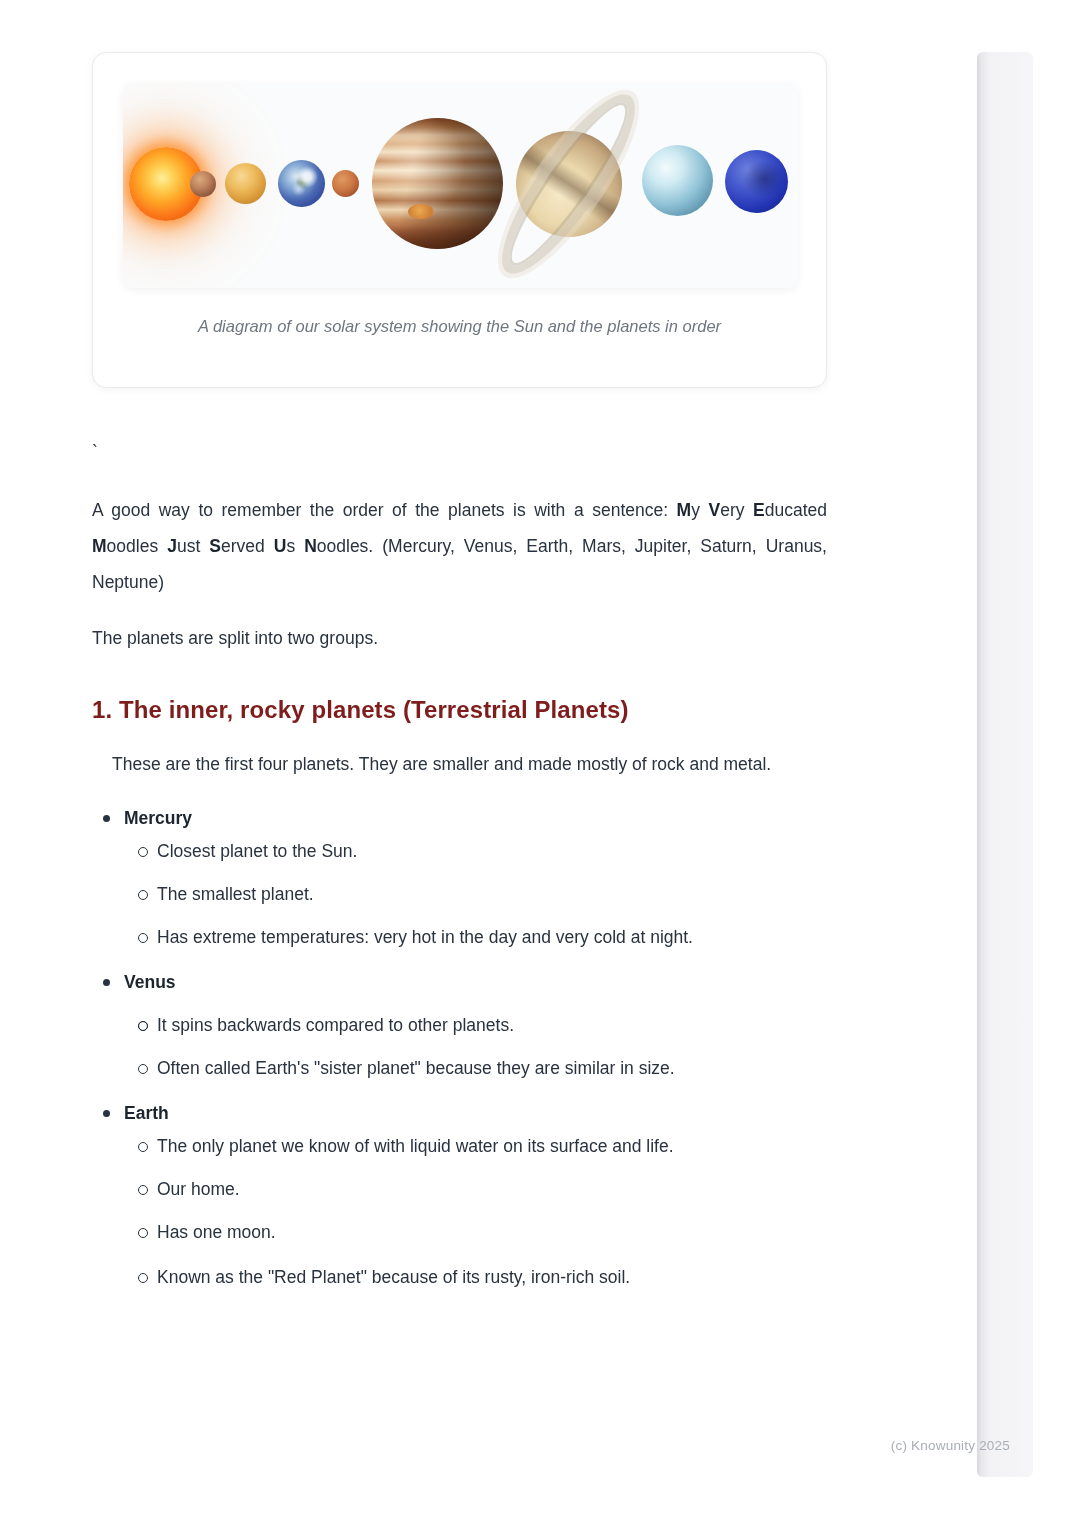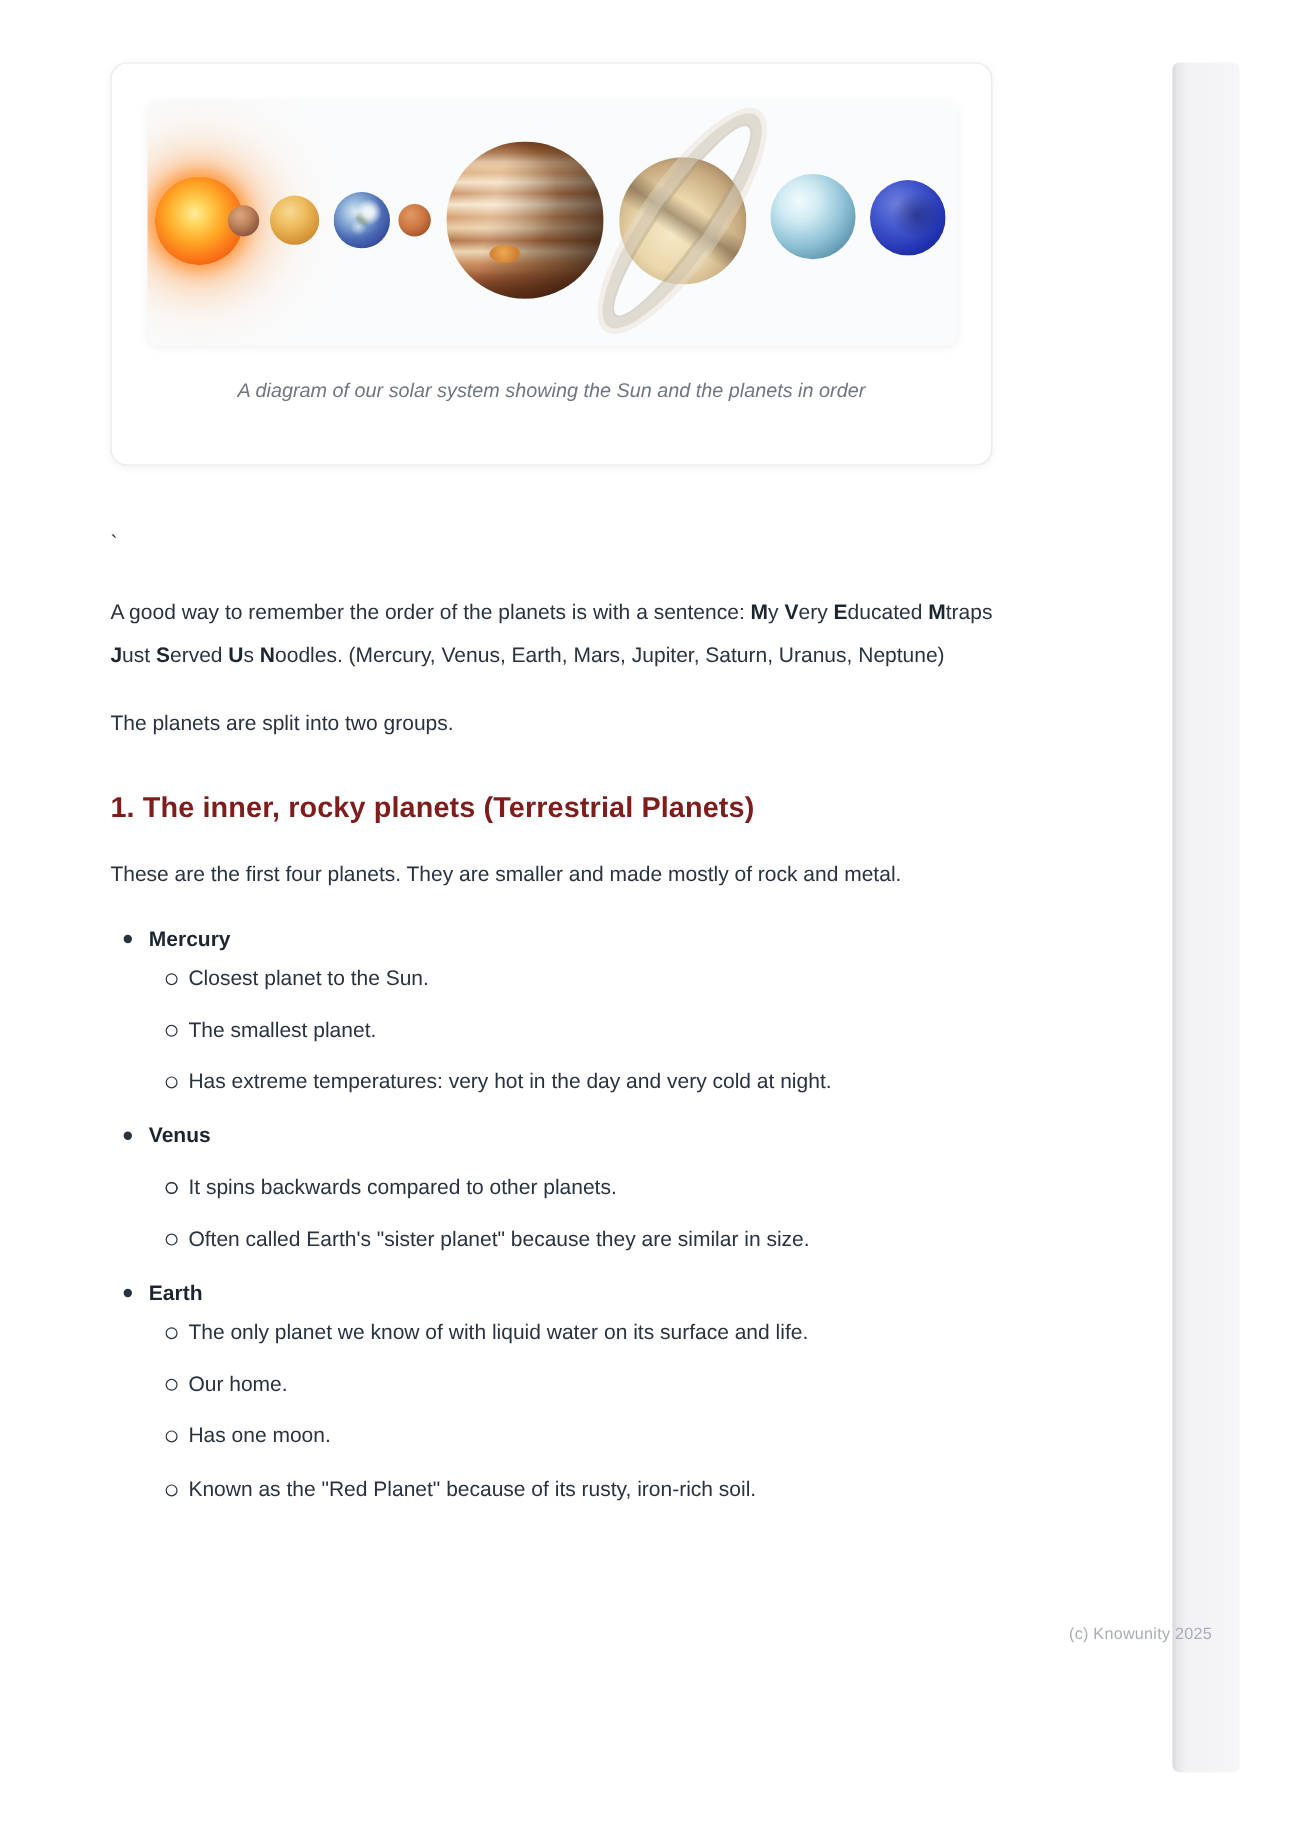--- a/index.html
+++ b/index.html
@@ -5,21 +5,21 @@
   * { margin:0; padding:0; box-sizing:border-box; }
   html,body { width:1080px; height:1528px; background:#ffffff; overflow:hidden;
               font-family:"Liberation Sans", sans-serif; color:#29323f; }
   .page { position:relative; width:1080px; height:1528px; background:#ffffff; }
 
   
   .next-page-edge { position:absolute; left:977px; top:52px; width:56px; height:1425px;
     background:linear-gradient(90deg,#d8d8dc 0px,#e7e7ea 4px,#f2f2f5 12px,#f6f6f8 100%);
     border-radius:6px; }
 
-  .watermark { position:absolute; top:1354px; right:70px; font-size:13.5px;
+  .watermark { position:absolute; top:1438px; right:70px; font-size:13.5px;
     color:#a9aeb6; z-index:6; letter-spacing:0.2px; }
 
   
   .content { position:absolute; left:92px; top:52px; width:735px; }
 
   
   .figure-card { width:735px; height:336px; background:#ffffff;
     border:1px solid #e9e9ee; border-radius:14px;
     box-shadow:0 2px 8px rgba(15,23,42,0.05); padding:30px; }
   .figure-image { position:relative; width:675px; height:205px; background:#fafbfc;
@@ -67,21 +67,21 @@
       radial-gradient(circle at 36% 32%, #6d7fdd 0%, #4256cc 35%, #2536b5 65%, #15228f 90%, #101b77 100%); }
 
   
   .stray { margin-top:46px; font-size:17.5px; line-height:36px; }
   .para { font-size:17.5px; line-height:36px; color:#29323f; }
   .mnemonic { margin-top:22px; text-align:justify; }
   .mnemonic b { font-weight:700; color:#1d2630; }
   .groups-line { margin-top:20px; }
   .section-heading { margin-top:38px; font-size:24px; line-height:32px; font-weight:700;
     color:#7f1d1d; letter-spacing:0.1px; }
-  .intro { margin-top:20px; }
+  .intro { margin-top:20px;margin-left:20px; }
 
   
   .planet-list { margin:20px 0 0; }
   .top-item { margin:0 0 12px; }
   .top-label-row { position:relative; padding-left:32px; line-height:33px;
     font-size:17.5px; font-weight:700; color:#1d2630; }
   .dot-marker { position:absolute; left:11px; top:13px; width:7px; height:7px;
     border-radius:50%; background:#29323f; }
   .sub-item { position:relative; margin:0 0 10px; padding-left:65px;
     font-size:17.5px; line-height:33px; color:#29323f; }
@@ -112,21 +112,21 @@
         <div class="body-img saturn"></div>
         <div class="saturn-rings"></div>
         <div class="body-img uranus"></div>
         <div class="body-img neptune"></div>
       </div>
       <div class="figure-caption">A diagram of our solar system showing the Sun and the planets in order</div>
     </div>
 
     <p class="stray para">`</p>
 
-    <p class="para mnemonic"><span>A good way to remember the order of the planets is with a sentence: </span><b>M</b><span>y </span><b>V</b><span>ery </span><b>E</b><span>ducated </span><b>M</b><span>traps </span><b>J</b><span>ust </span><b>S</b><span>erved </span><b>U</b><span>s </span><b>N</b><span>oodles. (Mercury, Venus, Earth, Mars, Jupiter, Saturn, Uranus, Neptune)</span></p>
+    <p class="para mnemonic"><span>A good way to remember the order of the planets is with a sentence: </span><b>M</b><span>y </span><b>V</b><span>ery </span><b>E</b><span>ducated </span><b>M</b><span>oodles </span><b>J</b><span>ust </span><b>S</b><span>erved </span><b>U</b><span>s </span><b>N</b><span>oodles. (Mercury, Venus, Earth, Mars, Jupiter, Saturn, Uranus, Neptune)</span></p>
 
     <p class="para groups-line">The planets are split into two groups.</p>
 
     <h2 class="section-heading">1. The inner, rocky planets (Terrestrial Planets)</h2>
 
     <p class="para intro">These are the first four planets. They are smaller and made mostly of rock and metal.</p>
 
     <div class="planet-list">
 
       <div class="top-item">

